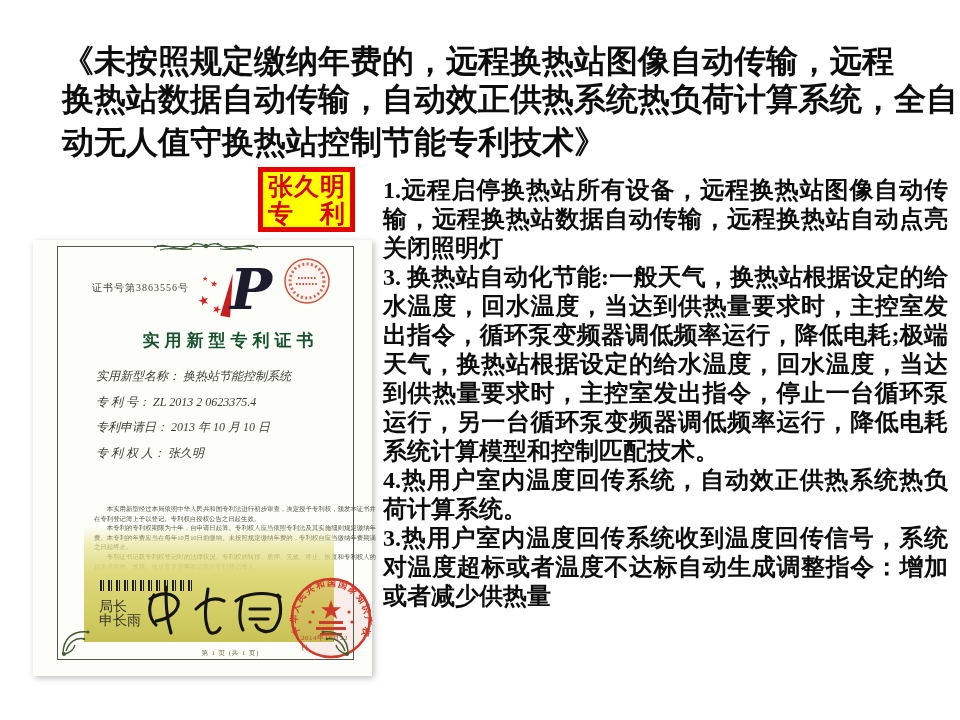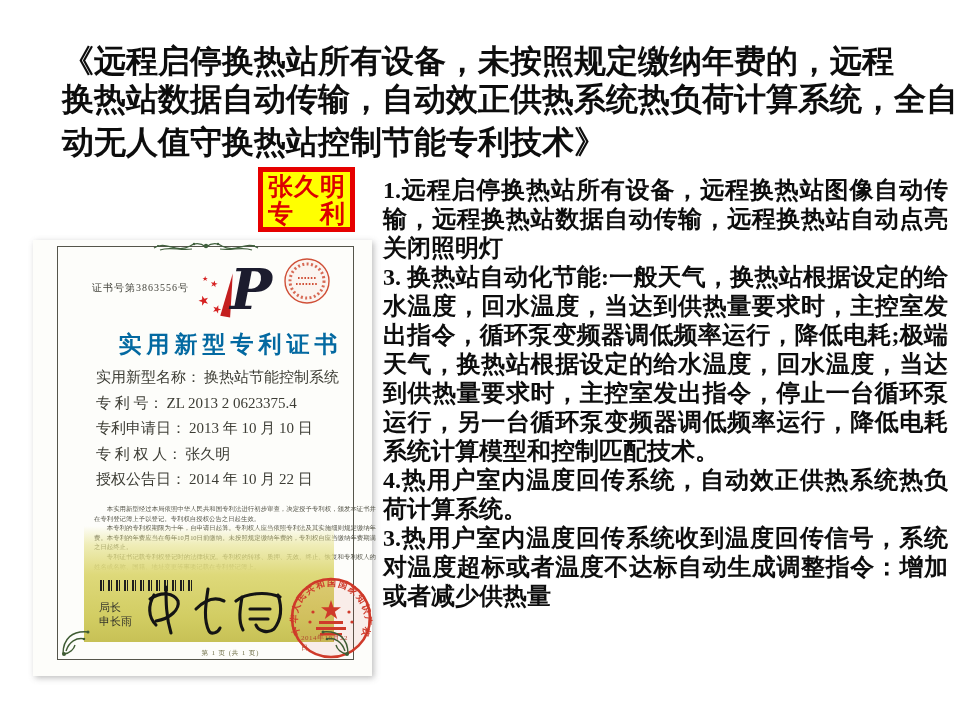--- a/index.html
+++ b/index.html
@@ -40,53 +40,53 @@
   .logo-wedge{position:absolute;left:28px;top:6px;width:0;height:0;
               border-left:5px solid transparent;border-right:5px solid transparent;
               border-bottom:44px solid #c41f1f;transform:rotate(10deg);}
   .logo-star{position:absolute;color:#d62222;}
   .ls1{left:2px;top:26px;font-size:13px;transform:rotate(-18deg);}
   .ls2{left:14px;top:12px;font-size:9px;transform:rotate(12deg);}
   .ls3{left:16px;top:36px;font-size:11px;transform:rotate(20deg);}
   .ls4{left:6px;top:8px;font-size:7px;}
 
   .cert-title{position:absolute;left:24px;top:82px;width:297px;text-align:center;
-              font-size:23px;font-weight:600;letter-spacing:5px;color:#0369a1;}
+              font-size:17px;font-weight:600;letter-spacing:5px;color:#14532d;}
 
   .cert-fields{position:absolute;left:38px;top:121px;width:270px;}
-  .cert-field{height:25.5px;font-size:15px;color:#3c3c34;white-space:nowrap;}
+  .cert-field{height:25.5px;font-size:12px;color:#3c3c34;white-space:nowrap;font-style:italic;}
   .cert-field .fv{margin-left:3px;}
 
   .cert-paras{position:absolute;left:36px;top:257px;width:282px;
               font-size:6.4px;line-height:9.6px;color:#56564a;text-align:justify;}
   .cert-paras p{margin:0;text-indent:2em;}
 
   .cert-band{position:absolute;left:25.5px;right:19.5px;bottom:17.5px;height:116px;
              background:linear-gradient(180deg,rgba(232,229,150,0) 0%,rgba(228,224,130,.55) 16%,
                          #ded97a 42%,#d2cd63 78%,#c7c156 100%);}
   .barcode{position:absolute;left:42px;top:333px;width:92px;height:11px;
            background:repeating-linear-gradient(90deg,#1e1e1e 0 2px,transparent 2px 3.5px,
                        #1e1e1e 3.5px 4.5px,transparent 4.5px 8px);}
-  .director{position:absolute;left:41px;top:353px;font-size:11px;line-height:14px;color:#33332a;}
+  .director{position:absolute;left:41px;top:353px;font-size:14px;line-height:14px;color:#33332a;}
   .signature{position:absolute;left:82px;top:336px;}
   .seal-date{position:absolute;left:243px;top:386px;font-size:7px;color:#b04a30;letter-spacing:.5px;z-index:1;}
   .emblem-seal{position:absolute;left:231px;top:329px;z-index:2;}
   .cert-footer{position:absolute;left:24px;top:402px;width:297px;text-align:center;
                font-size:6.5px;color:#6b6b42;letter-spacing:1px;}
   .flourish{position:absolute;bottom:2px;z-index:3;}
   .flourish-left{left:2px;}
   .flourish-right{right:2px;transform:scaleX(-1);}
 </style>
 </head>
 <body>
 
 <div id="slide">
 
   <div class="title-block">
-    <div class="title-line">《远程启停换热站所有设备，未按照规定缴纳年费的，远程</div>
+    <div class="title-line">《未按照规定缴纳年费的，远程换热站图像自动传输，远程</div>
     <div class="title-line">换热站数据自动传输，自动效正供热系统热负荷计算系统，全自</div>
     <div class="title-line title-line3">动无人值守换热站控制节能专利技术》</div>
   </div>
 
   <div class="badge">
     <div class="badge-row1">张久明</div>
     <div class="badge-row2">
       <span>专</span>
       <span>利</span>
     </div>
@@ -145,23 +145,20 @@
           <span>实用新型名称：</span><span class="fv">换热站节能控制系统</span>
         </div>
         <div class="cert-field">
           <span>专  利  号：</span><span class="fv">ZL 2013 2 0623375.4</span>
         </div>
         <div class="cert-field">
           <span>专利申请日：</span><span class="fv">2013 年 10 月 10 日</span>
         </div>
         <div class="cert-field">
           <span>专 利 权 人：</span><span class="fv">张久明</span>
-        </div>
-        <div class="cert-field">
-          <span>授权公告日：</span><span class="fv">2014 年 10 月 22 日</span>
         </div>
       </div>
 
       <div class="cert-paras">
         <p>本实用新型经过本局依照中华人民共和国专利法进行初步审查，决定授予专利权，颁发本证书并在专利登记簿上予以登记。专利权自授权公告之日起生效。</p>
         <p>本专利的专利权期限为十年，自申请日起算。专利权人应当依照专利法及其实施细则规定缴纳年费。本专利的年费应当在每年10月10日前缴纳。未按照规定缴纳年费的，专利权自应当缴纳年费期满之日起终止。</p>
         <p>专利证书记载专利权登记时的法律状况。专利权的转移、质押、无效、终止、恢复和专利权人的姓名或名称、国籍、地址变更等事项记载在专利登记簿上。</p>
       </div>
 
       <div class="cert-band"></div>

